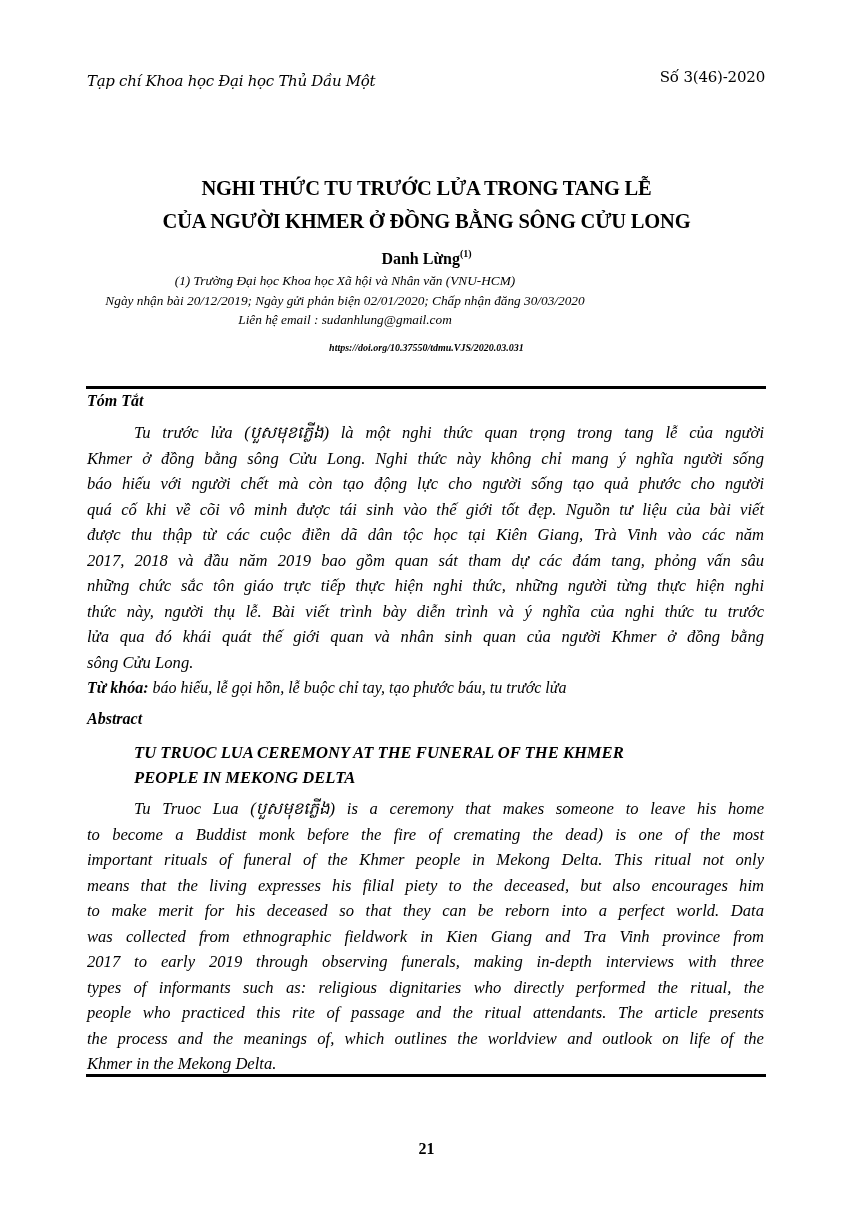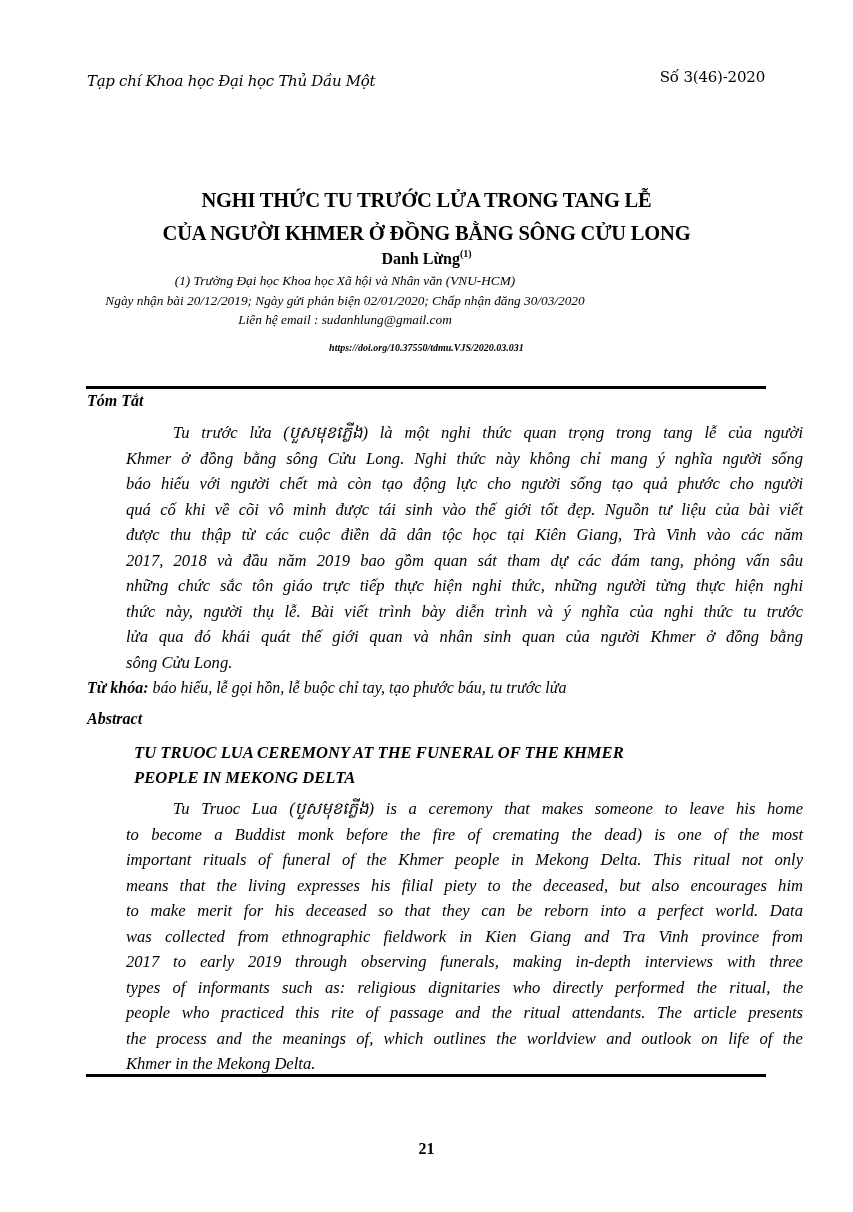--- a/index.html
+++ b/index.html
@@ -32,21 +32,20 @@
     }
 
     .title {
       left: 0; width: 853px;
       text-align: center;
       font-weight: bold;
       font-size: 20.5px;
       line-height: 33px;
       top: 172px;
       letter-spacing: -0.2px;
-      margin-top: 12px;
     }
     .author {
       left: 0; width: 853px; text-align: center;
       top: 248px;
       font-weight: bold;
       font-size: 16px;
     }
     .author sup { font-size: 10px; font-weight: bold; vertical-align: 7px; }
 
     .meta {
@@ -72,21 +71,20 @@
       font-weight: bold; font-style: italic;
       font-size: 16px;
     }
 
     .body-text {
       left: 87px; width: 677px;
       font-style: italic;
       font-size: 16.6px;
       line-height: 25.5px;
       text-align: justify;
-      margin-left: 39px;
     }
     .body-text .line { display: block; text-align: justify; text-align-last: justify; white-space: nowrap; }
     .body-text .line.last { text-align-last: left; }
     .indent { padding-left: 47px; }
 
     .keywords {
       left: 87px; top: 679px;
       font-size: 16px; font-style: italic;
     }
     .keywords b { font-style: italic; }

